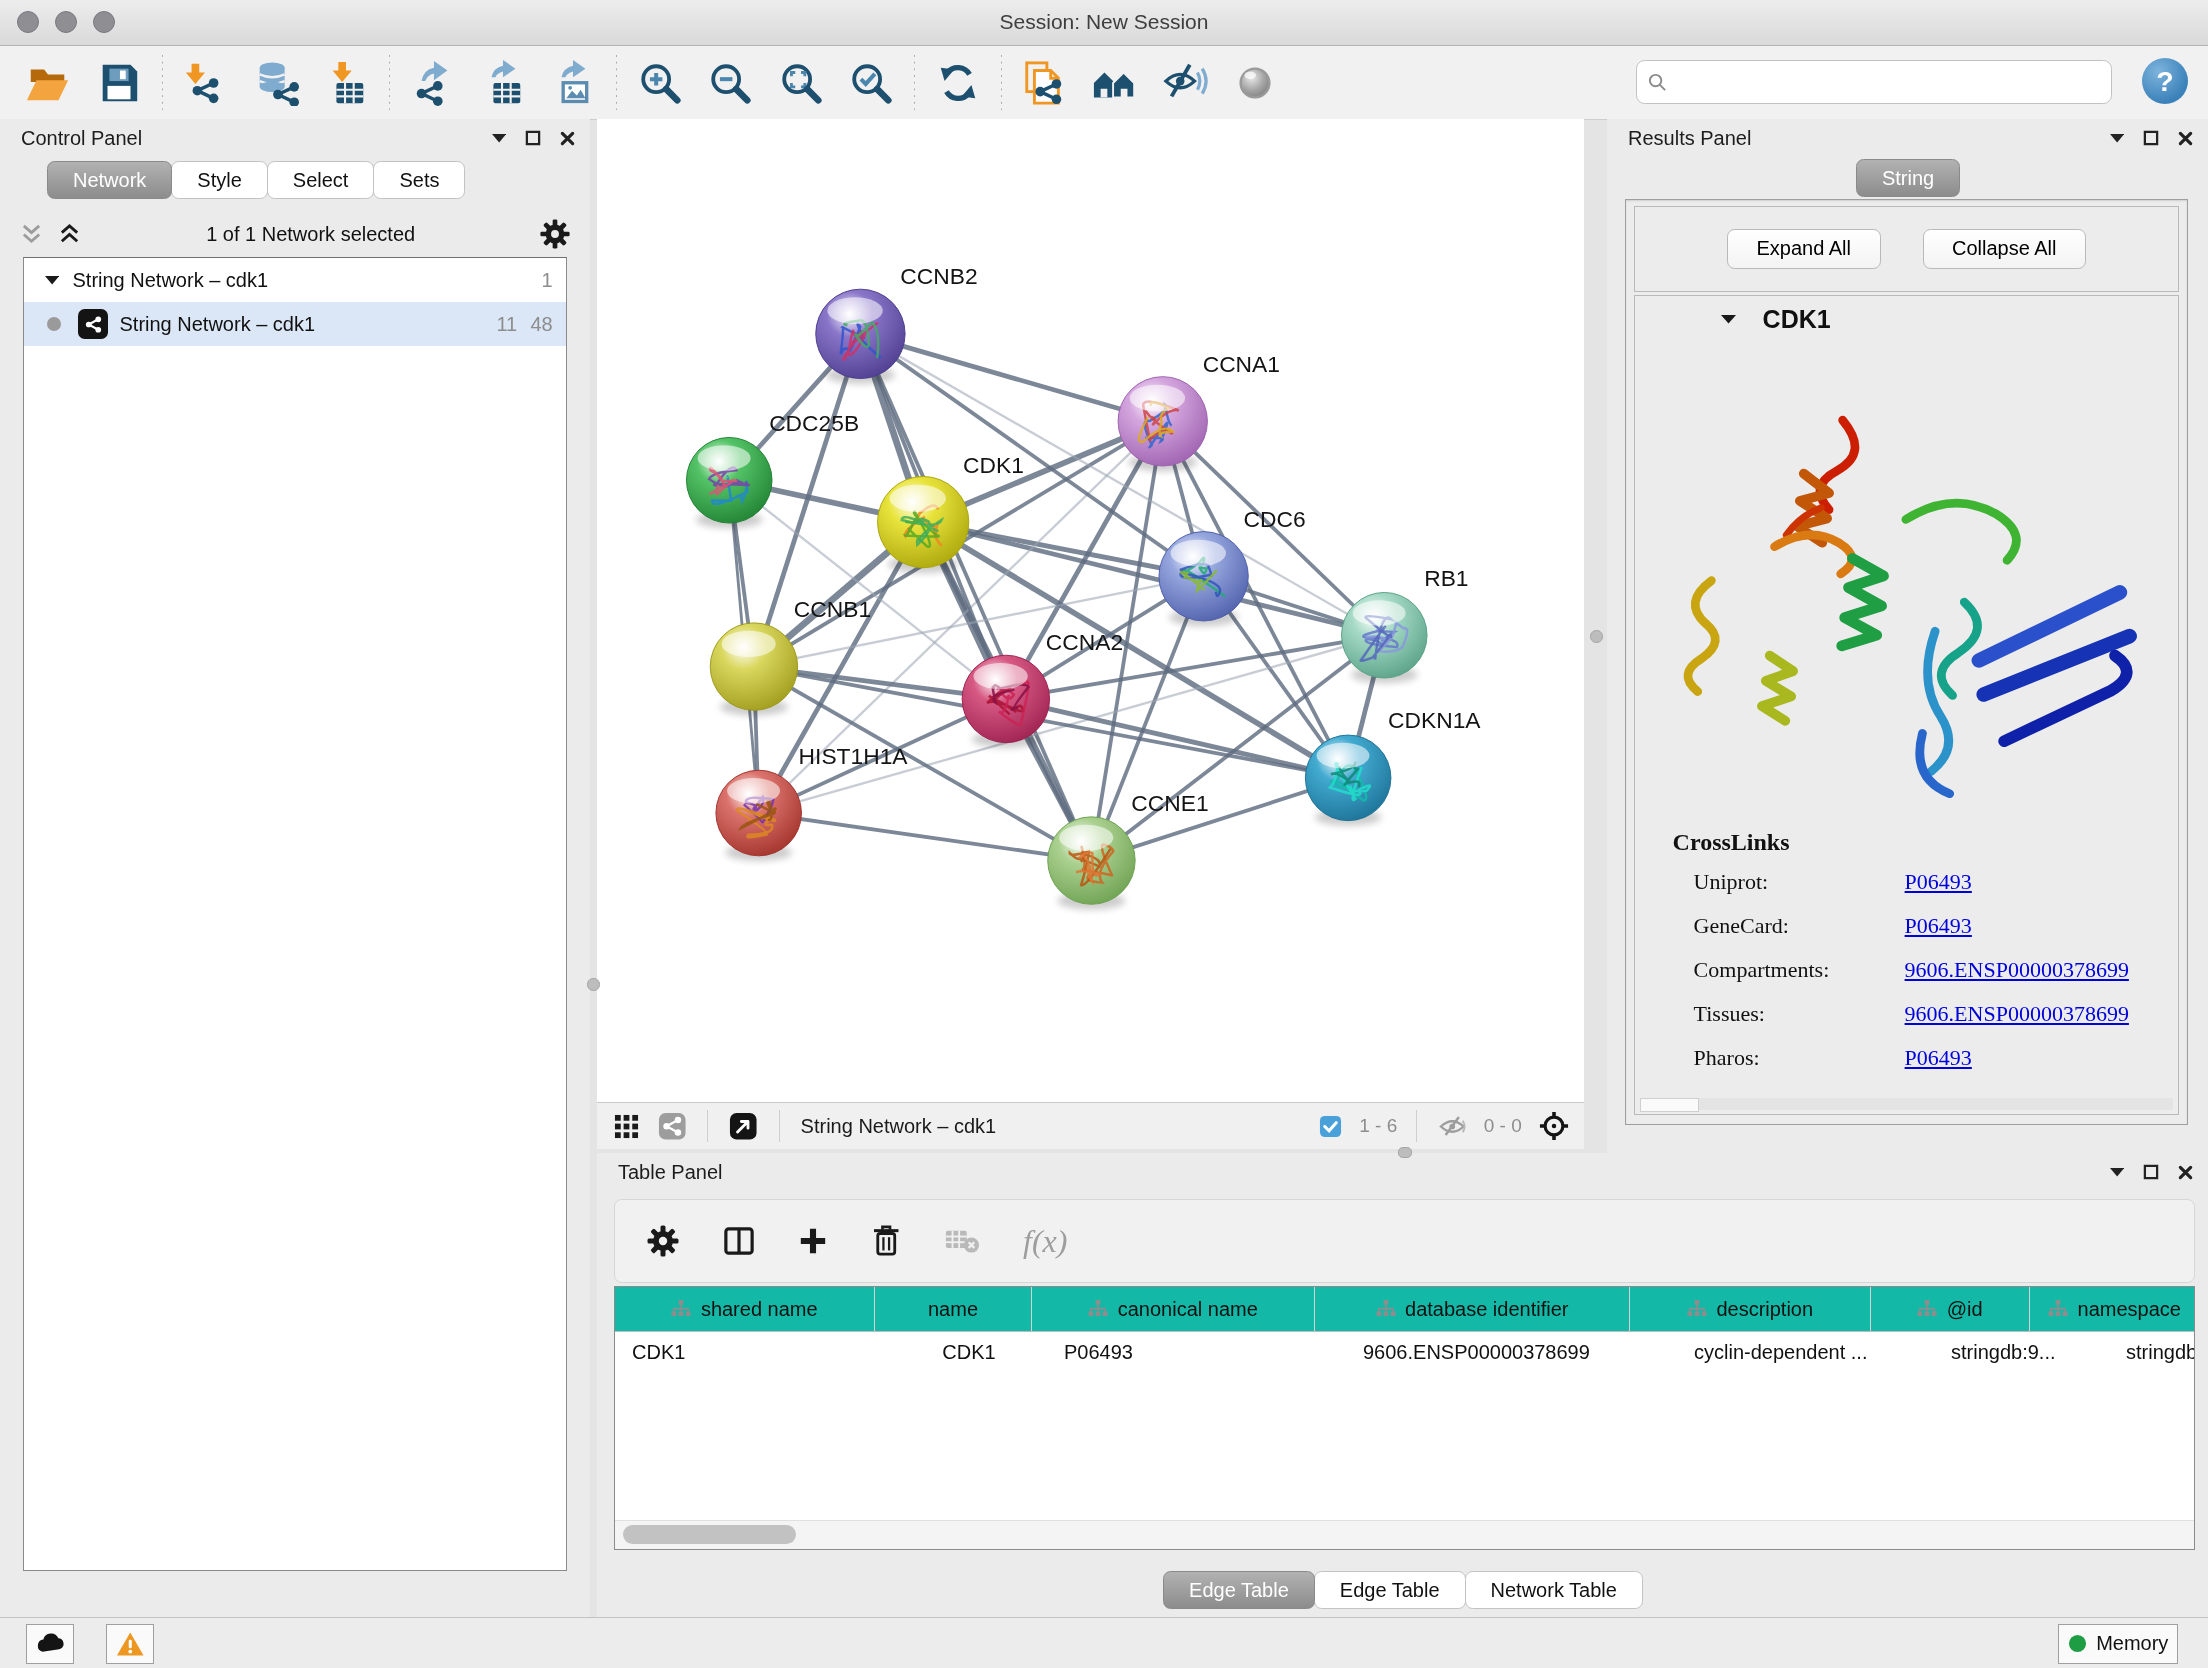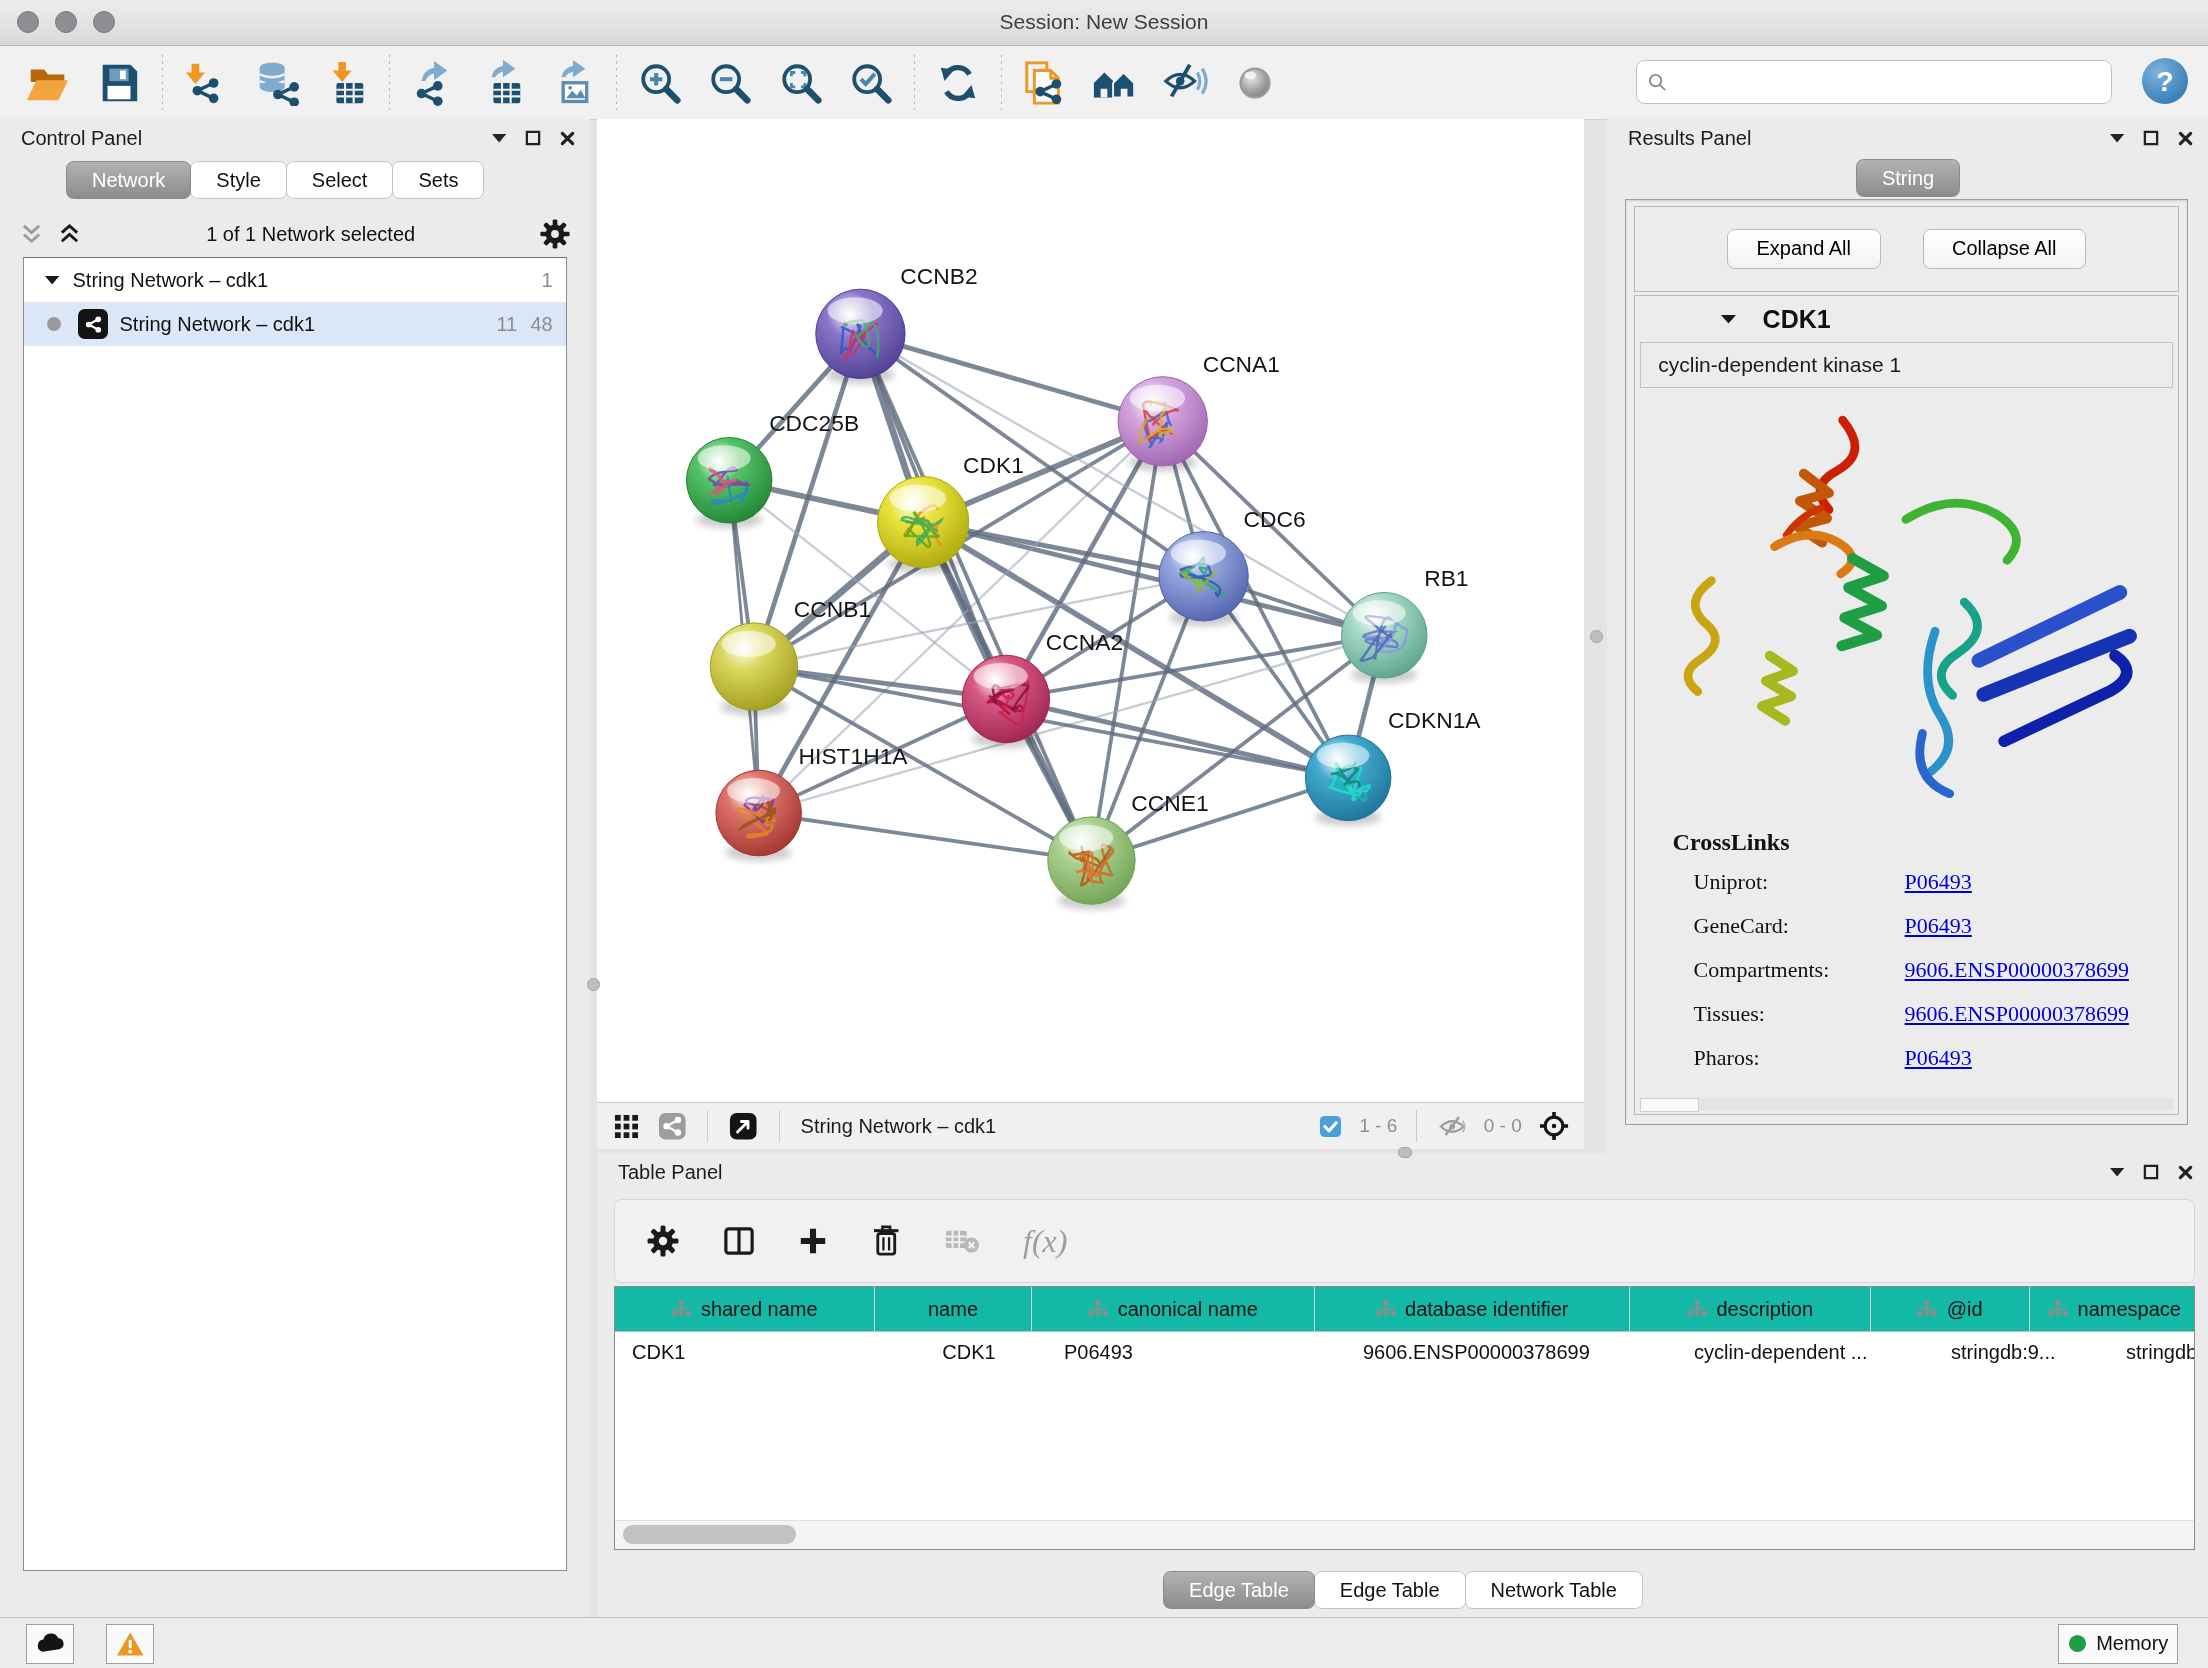--- a/index.html
+++ b/index.html
@@ -31,21 +31,21 @@
   .panel-head{position:absolute;left:0;right:0;top:0;height:40px;padding-left:44px;}
   .panel-title{position:absolute;left:21px;top:7.6px;font-size:20px;color:#1c1c1c;}
   .panel-btns{position:absolute;right:13.3px;top:9.5px;display:flex;gap:15px;align-items:center;}
   .pbtn{background:none;border:none;padding:1.9px;cursor:pointer;display:flex;align-items:center;}
   .tabstrip{display:flex;}
   .tab{font-size:20px;padding:6.7px 25px;background:#fff;border:1px solid #c3c3c3;
     border-radius:7.6px;color:#111;margin-right:-1px;cursor:pointer;position:relative;}
   .tab.sel{background:linear-gradient(#b2b2b2,#8c8c8c);color:#fff;border-color:#8a8a8a;z-index:2;}
   
   #control-panel{position:absolute;left:0;top:119px;width:590px;height:1498px;background:#ebebeb;}
-  #cp-tabs{position:absolute;left:66px;top:42px;text-align:right;}
+  #cp-tabs{position:absolute;left:47px;top:42px;text-align:right;}
   #cp-toolbar{position:absolute;left:17px;right:17px;top:93px;height:44px;display:flex;align-items:center;}
   #cp-sel-status{flex:1;text-align:center;font-size:20px;color:#111;}
   #cp-list{position:absolute;left:23px;right:23px;top:138px;bottom:46px;background:#fff;
     border:1.9px solid #8a8a8a;border-top-color:#6f6f6f;}
   .net-row{display:flex;align-items:center;height:44px;font-size:20px;color:#111;padding:0 13.3px;}
   .net-row.sel{background:#dbe7f6;}
   .net-count{color:#8d8d8d;margin-left:13.3px;}
   .share-badge{width:30px;height:30px;border-radius:6.7px;background:#141414;display:inline-flex;
     align-items:center;justify-content:center;margin-right:11.4px;}
   
@@ -675,23 +675,20 @@
         <button class="rp-btn">Expand All</button>
         <button class="rp-btn">Collapse All</button>
       </div>
       <div id="rp-node-box">
         <div id="rp-node-head">
           <svg width="15" height="10.5" viewBox="0 0 16 11" style="margin-left:86px">
               <polygon points="0,1 16,1 8,10" fill="#1a1a1a"></polygon>
             </svg>
           <span id="rp-node-name">CDK1</span>
         </div>
-        <div id="rp-desc-box">
-            <span id="rp-desc">cyclin-dependent kinase 1</span>
-          </div>
         <svg id="rp-structure" width="533" height="428" viewBox="0 0 540 440">
           <g fill="none" stroke-linecap="round">
             <path d="M190 30 q28 34 -6 52 q-30 16 -8 40" stroke="#cc1e00" stroke-width="9"></path>
             <path d="M150 85 l26 20 -30 8 28 18 -31 8 26 17" stroke="#c25708" stroke-width="10" stroke-linejoin="round"></path>
             <path d="M168 120 q-22 8 -36 28" stroke="#cc3300" stroke-width="7"></path>
             <path d="M120 160 q36 -22 66 -4 q26 16 2 32" stroke="#d97b12" stroke-width="9"></path>
             <path d="M55 195 q-30 22 -6 44 q22 18 -4 36 q-26 16 -4 34" stroke="#c9a611" stroke-width="9"></path>
             <path d="M115 272 l24 16 -28 10 26 16 -30 10 24 15" stroke="#a8b81e" stroke-width="10" stroke-linejoin="round"></path>
             <path d="M200 172 l32 18 -36 12 34 19 -38 12 33 18 -36 11" stroke="#1f9e44" stroke-width="11" stroke-linejoin="round"></path>
             <path d="M255 132 q48 -30 92 -6 q36 22 12 48" stroke="#3fb433" stroke-width="9"></path>

